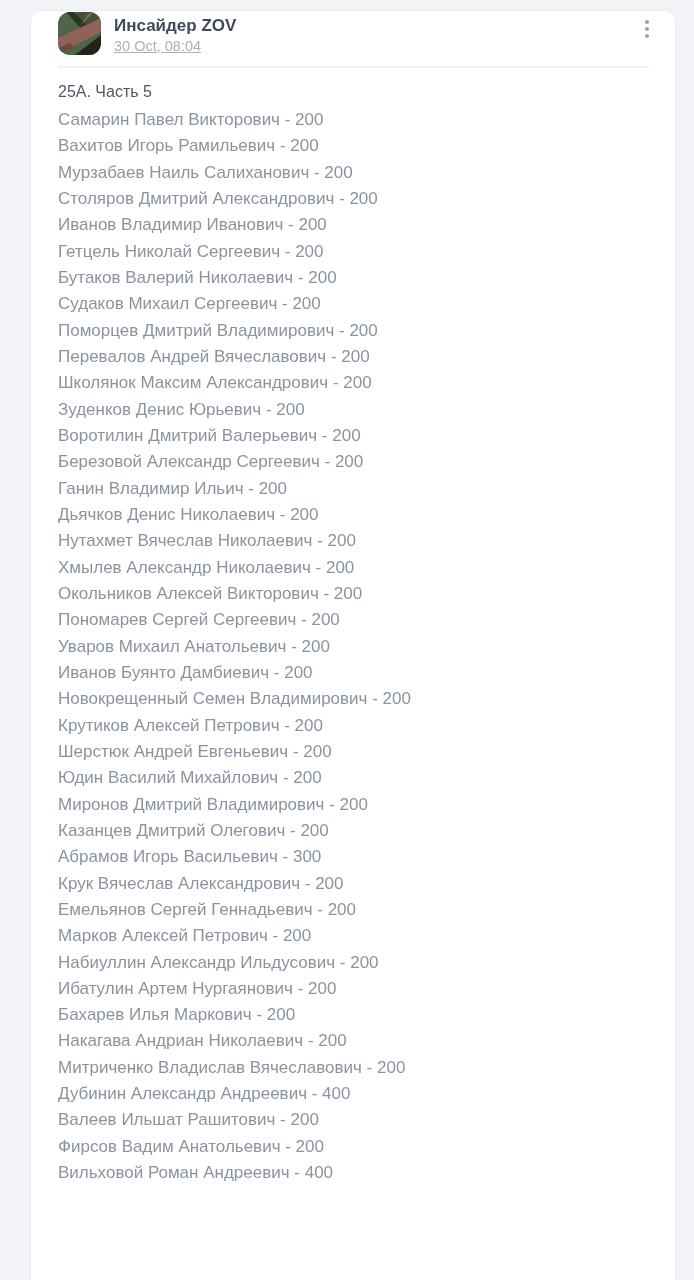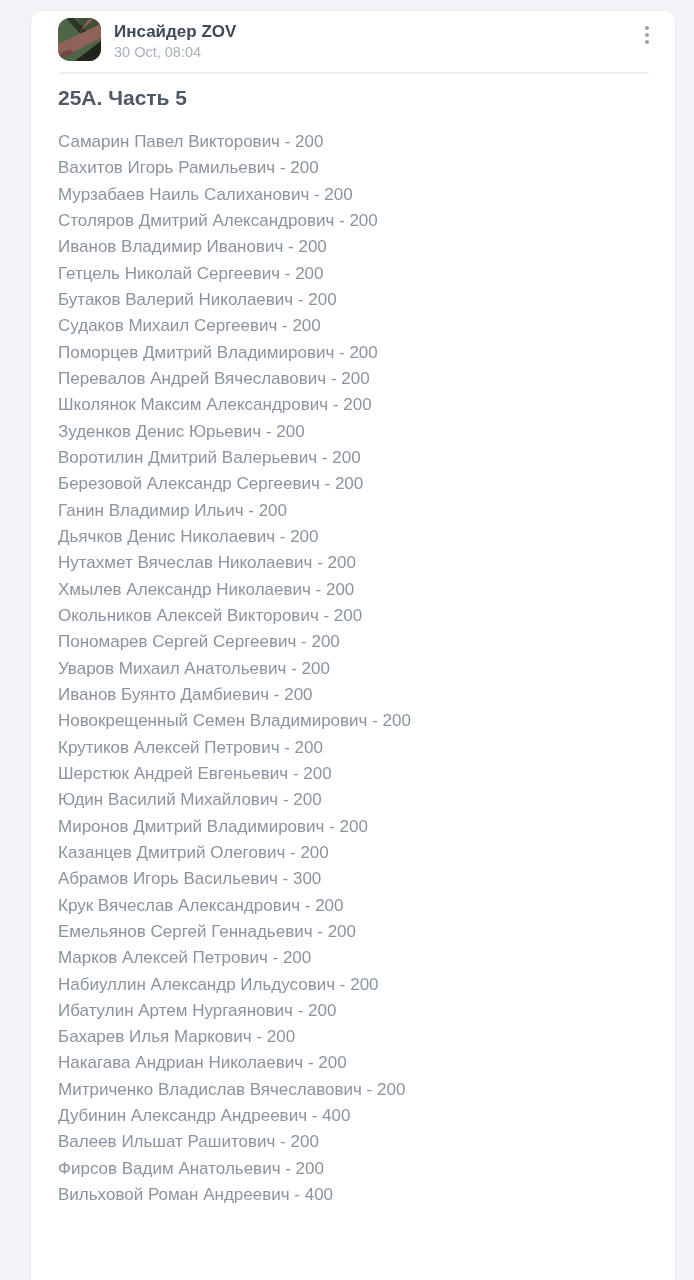--- a/index.html
+++ b/index.html
@@ -28,21 +28,21 @@
     width: 646px; height: 1270px;
     background: var(--card-bg);
     border: 1px solid var(--card-border);
     border-bottom: none;
     border-radius: 12px 12px 0 0;
     overflow: hidden;
   }
   .header {
     display: flex;
     align-items: flex-start;
-    padding: 7px 24px 0 27px;
+    padding: 1px 24px 0 27px;
   }
   .avatar {
     width: 43px; height: 43px;
     border-radius: 12px;
     overflow: hidden;
     flex: 0 0 auto;
     cursor: pointer;
   }
   .avatar svg { display: block; width: 43px; height: 43px; }
   .header-text { margin-left: 13px; padding-top: 3px; }
@@ -51,20 +51,21 @@
     font-weight: 700;
     color: var(--name-color);
     line-height: 21px;
     cursor: pointer;
   }
   .timestamp {
     font-size: 14.5px;
     color: var(--timestamp-color);
     line-height: 19px;
     margin-top: 1px;
+    text-decoration: underline;
   }
   .kebab {
     margin-left: auto;
     padding: 8px 2px;
     display: flex;
     flex-direction: column;
     gap: 3px;
     cursor: pointer;
   }
   .kebab .dot {
@@ -72,26 +73,26 @@
     border-radius: 50%;
     background: var(--kebab-color);
   }
   .divider {
     height: 2px;
     background: var(--divider-color);
     margin: 10px 26px 0 27px;
   }
   .post-body { padding: 11px 26px 0 27px; }
   .post-title {
-    font-size: 21px;
-    font-weight: 700;
+    font-size: 16px;
+    font-weight: 400;
     color: var(--title-color);
     line-height: 26px;
   }
-  .entries { margin-top: 18px; }
+  .entries { margin-top: 2px; }
   .entry {
     font-size: 17px;
     color: var(--text-color);
     line-height: 26.33px;
     white-space: nowrap;
   }
 </style>
 </head>
 <body>
 

